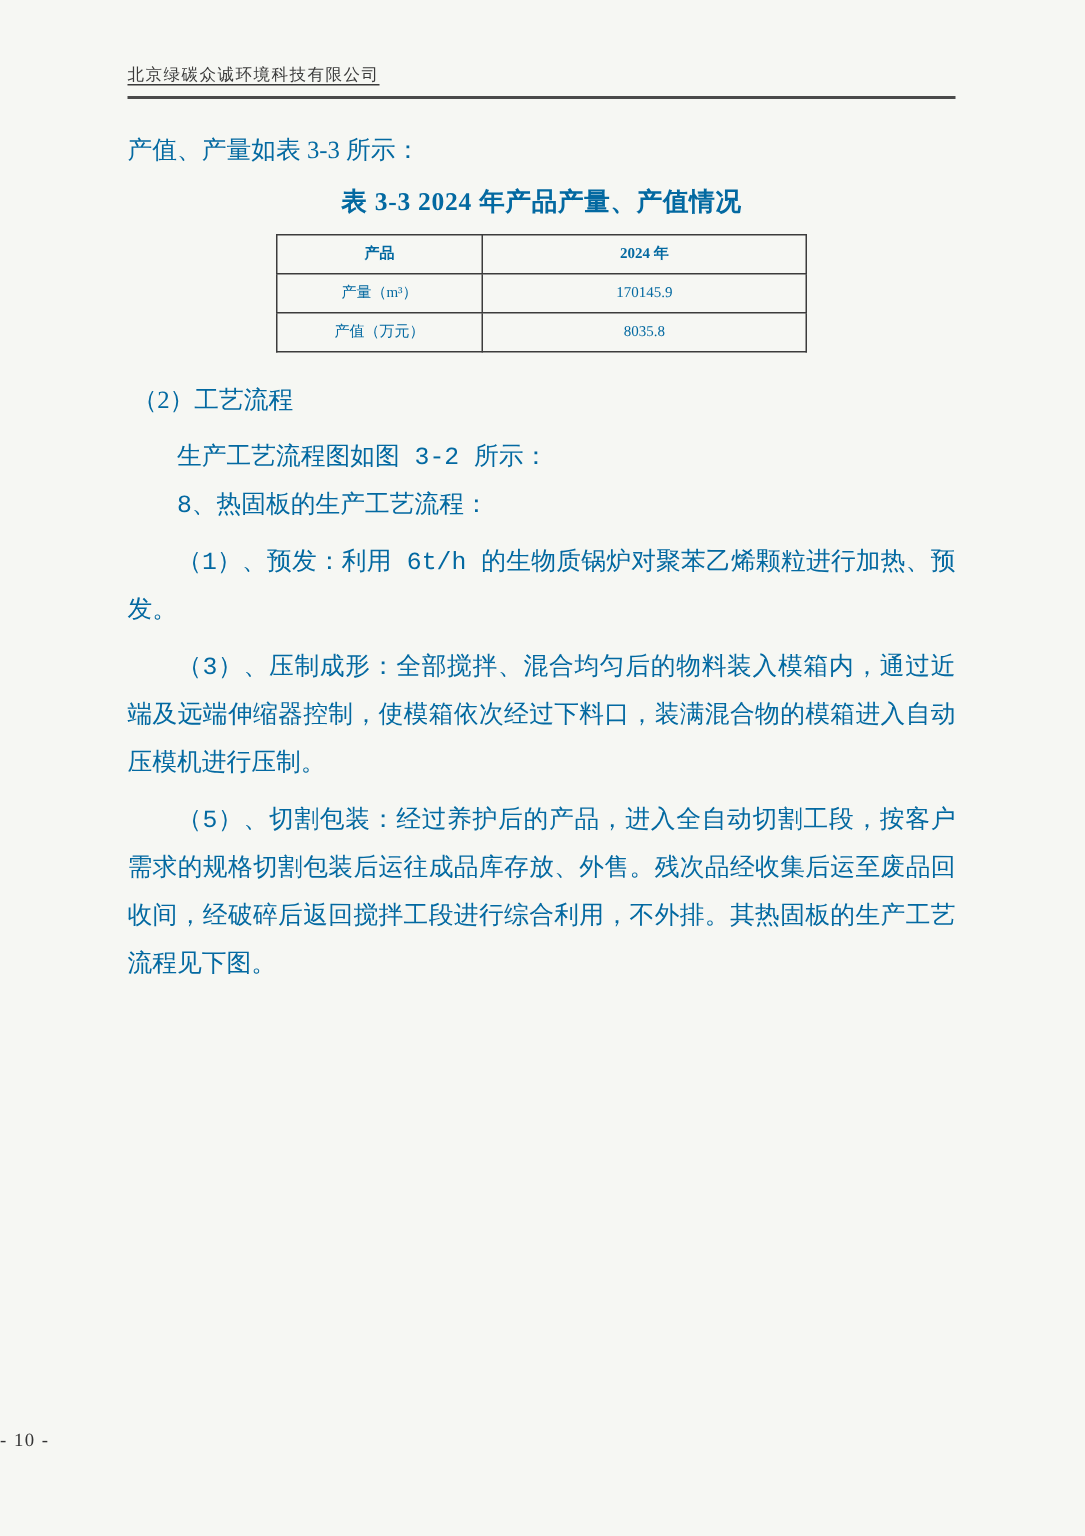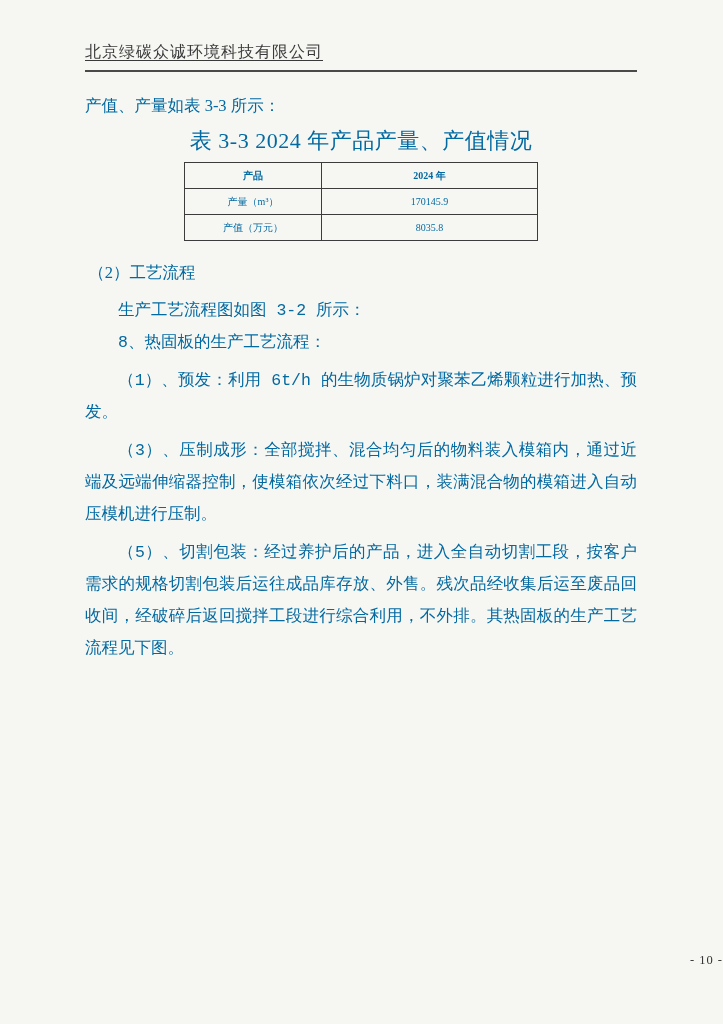--- a/index.html
+++ b/index.html
@@ -22,21 +22,21 @@
     box-sizing: border-box;
     padding: 42px 86px 0 85px;
   }
   
   .doc-header {
     display: flex;
     justify-content: space-between;
     align-items: flex-end;
     border-bottom: 2px solid #4a4a4a;
     padding-bottom: 7px;
-    font-size: 16px;
+    font-size: 11px;
     letter-spacing: 1px;
     color: #3a3a3a;
   }
   .doc-header .company {
     text-decoration: underline;
     text-underline-offset: 3px;
   }
   .doc-header .archive {
     display: flex;
     gap: 10px;
@@ -54,22 +54,22 @@
     text-align: justify;
     color: #0369a1;
   }
   .para { margin: 0; }
   .para.gap { margin-top: 6px; }
   .para.indent { text-indent: 2em; font-family: Liberation Mono, monospace; }
   .para.indent-small { text-indent: 0.2em; }
   
   .table-title {
     text-align: center;
-    font-weight: normal;
-    font-size: 22px;
+    font-weight: bold;
+    font-size: 17px;
     margin: 6px 0 8px 0;
     letter-spacing: 0.5px;
     line-height: 26px;
   }
   table.data-table {
     border-collapse: collapse;
     margin: 0 auto;
     width: 353px;
     table-layout: fixed;
   }
@@ -84,21 +84,21 @@
   }
   table.data-table th { font-weight: bold; }
   table.data-table col.c1 { width: 137px; }
   table.data-table col.c2 { width: 216px; }
   
   .doc-footer {
     position: absolute;
     bottom: 56px;
     left: 0;
     width: 723px;
-    text-align: right;
+    text-align: left;
     font-size: 12.5px;
     color: #333;
     letter-spacing: 1px;
   }
 </style>
 </head>
 <body>
 
 <div class="page">
 

